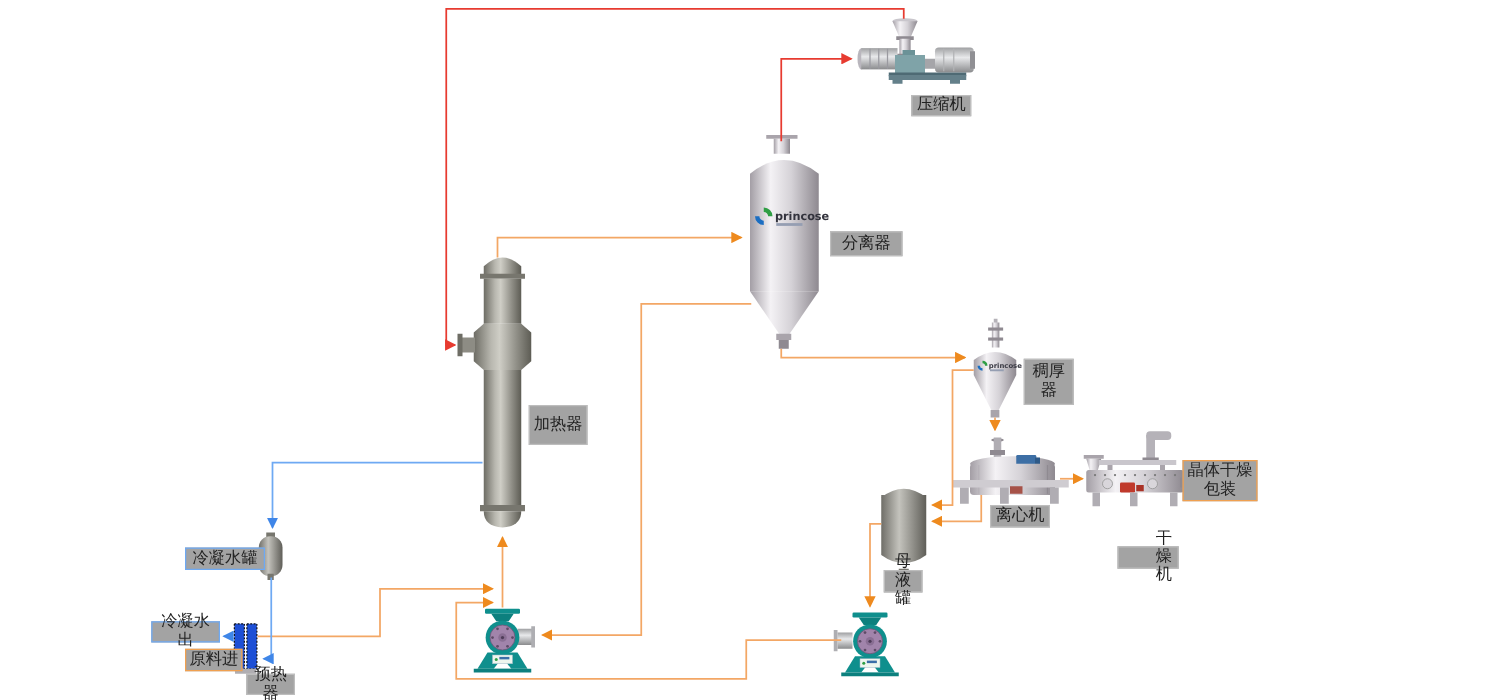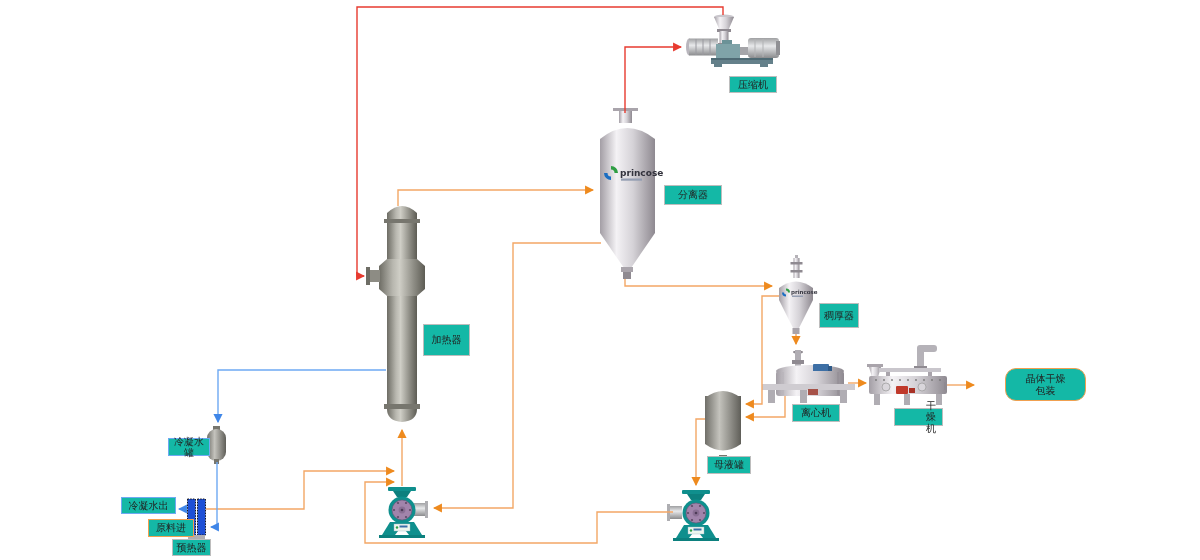--- a/index.html
+++ b/index.html
@@ -1,20 +1,20 @@
 <!DOCTYPE html>
 <html><head>
 <meta charset="utf-8">
 <style>
   html,body{margin:0;padding:0;background:#fff;}
   .stage{position:relative;width:1200px;height:560px;background:#fff;overflow:hidden;
          font-family:"DejaVu Sans","Liberation Sans",sans-serif;}
   .stage svg{position:absolute;left:0;top:0;}
-  .lbl{position:absolute;box-sizing:border-box;background:#14b8a6;border:1px solid #bdbdbd;
-       color:#222;font-size:10px;line-height:1.15;display:flex;align-items:center;
+  .lbl{position:absolute;box-sizing:border-box;background:#a3a3a3;border:1px solid #bdbdbd;
+       color:#222;font-size:13px;line-height:1.15;display:flex;align-items:center;
        justify-content:center;text-align:center;z-index:3;padding:1px 2px;}
   .b-blue{border-color:#6ea9f3;}
   .b-orange{border-color:#f0a050;}
   .two-line{flex-direction:column;}
 </style>
 </head>
 <body>
 
 <div class="stage">
 
@@ -250,26 +250,26 @@
   <path d="M170,528 L182,528" fill="none" stroke="#f3a765" stroke-width="1.4" marker-end="url(#mO)"></path>
 
   <path d="M386,370 L218,370 L218,422" fill="none" stroke="#6ea9f3" stroke-width="1.4" marker-end="url(#mB)"></path>
   <path d="M217,462 L217,527 L211,527" fill="none" stroke="#6ea9f3" stroke-width="1.4" marker-end="url(#mB)"></path>
   <path d="M186,509 L179,509" fill="none" stroke="#6ea9f3" stroke-width="1.4" marker-end="url(#mB)"></path>
 </svg>
 
 <div class="lbl" style="left:729px;top:76px;width:48px;height:17px;">压缩机</div>
 <div class="lbl" style="left:664px;top:185px;width:58px;height:20px;">分离器</div>
 <div class="lbl" style="left:423px;top:324px;width:47px;height:32px;">加热器</div>
-<div class="lbl" style="left:819px;top:303px;width:40px;height:25px;">稠厚器</div>
+<div class="lbl" style="left:819px;top:287px;width:40px;height:37px;">稠厚器</div>
 <div class="lbl" style="left:792px;top:404px;width:48px;height:18px;">离心机</div>
-<div class="lbl" style="left:894px;top:408px;width:49px;height:18px;padding-left:27px;">干燥机</div>
-<div class="lbl" style="left:707px;top:456px;width:44px;height:18px;">母液罐</div>
-<div class="lbl b-blue" style="left:168px;top:438px;width:42px;height:18px;">冷凝水罐</div>
+<div class="lbl" style="left:894px;top:437px;width:49px;height:18px;padding-left:27px;">干燥机</div>
+<div class="lbl" style="left:707px;top:456px;width:31px;height:18px;">母液罐</div>
+<div class="lbl b-blue" style="left:148px;top:438px;width:64px;height:18px;">冷凝水罐</div>
 <div class="lbl b-blue" style="left:121px;top:497px;width:55px;height:17px;">冷凝水出</div>
 <div class="lbl b-orange" style="left:124px;top:519px;width:46px;height:18px;margin-left:24px;">原料进</div>
-<div class="lbl" style="left:172px;top:539px;width:39px;height:17px;">预热器</div>
-<div class="lbl b-orange two-line" style="left:1005px;top:368px;width:81px;height:33px;border-radius:11px;">
+<div class="lbl" style="left:197px;top:539px;width:39px;height:17px;">预热器</div>
+<div class="lbl b-orange two-line" style="left:946px;top:368px;width:60px;height:33px;">
   <span>晶体干燥</span>
   <span>包装</span>
 </div>
 
 </div>
 
 </body></html>

